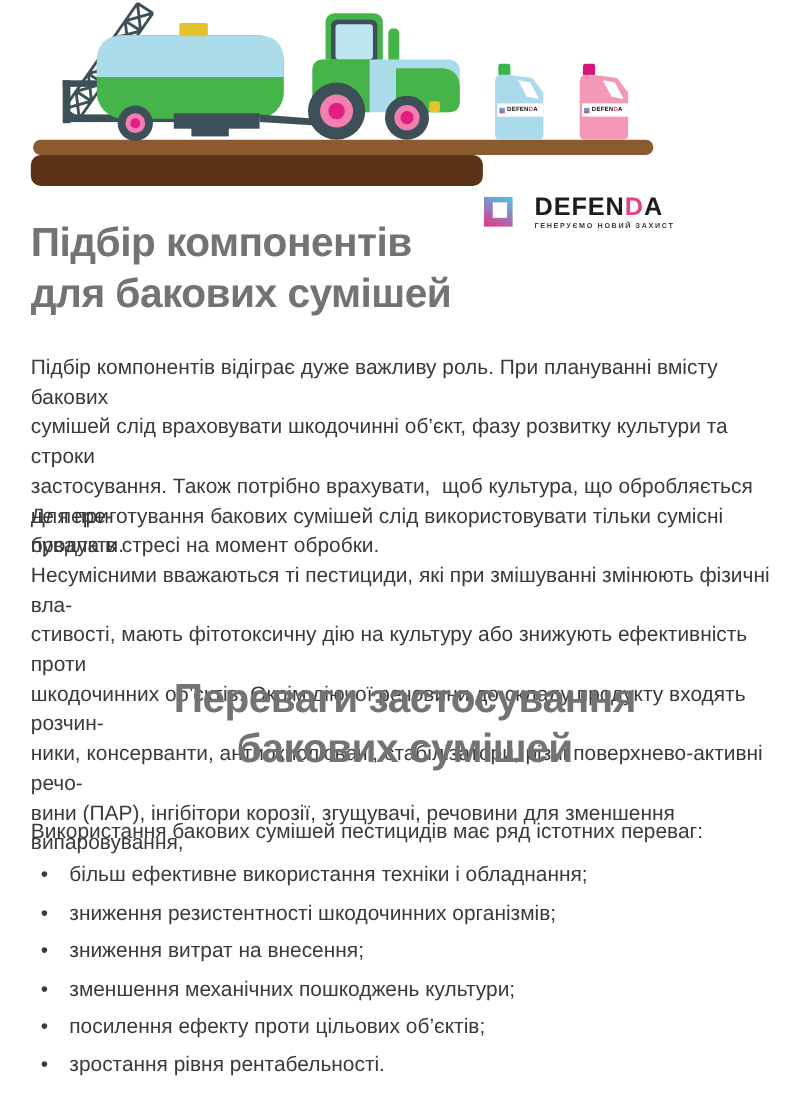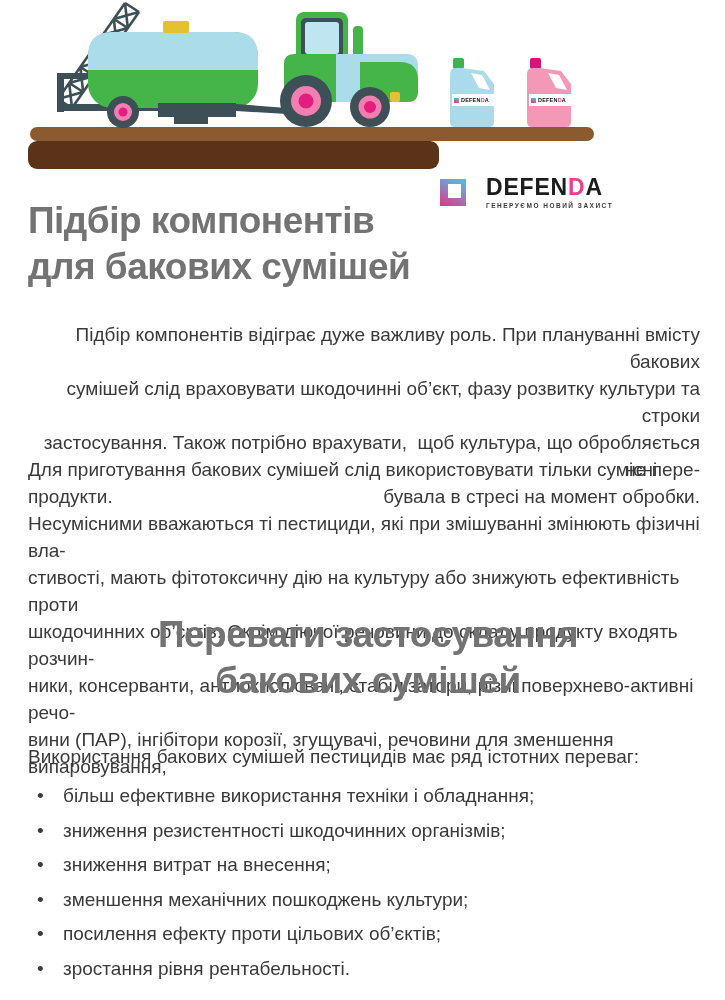--- a/index.html
+++ b/index.html
@@ -27,21 +27,21 @@
   .jug-label .mini-name .accent { color:#e8418c; }
 
   
   .h-block { position:absolute; left:28px; width:680px; color:#737373;
     font-size:37px; font-weight:700; line-height:46px; letter-spacing:-0.5px; }
   .body-block { position:absolute; left:28px; width:672px; color:#3a3a3a;
     font-size:19px; line-height:27px; }
   .line { white-space:pre-wrap; }
 
   #h1 { top:198px; }
-  #p1 { top:321px;text-align:right; }
+  #p1 { top:321px; }
   #p2 { top:424px;margin-top:32px; }
   #h2 { top:612px;text-align:center; }
   #intro { top:743px; }
 
   .benefits { position:absolute; left:28px; top:786px; width:680px; list-style:none; }
   .benefits li { display:flex; align-items:flex-start; margin-bottom:15px;
     font-size:19px; line-height:19.5px; color:#3a3a3a; }
   .benefits .dot { width:14px; flex:none; margin-left:9px; margin-right:12px; color:#3a3a3a; }
 </style>
 </head>

